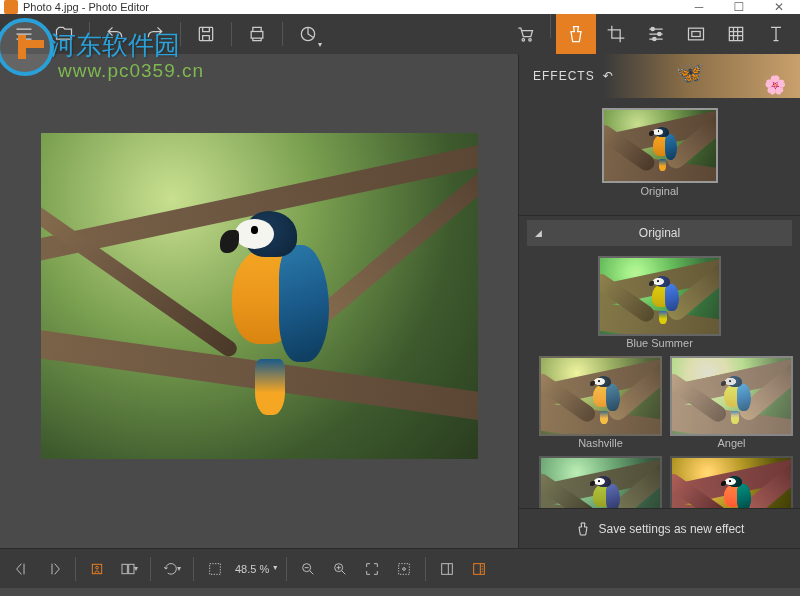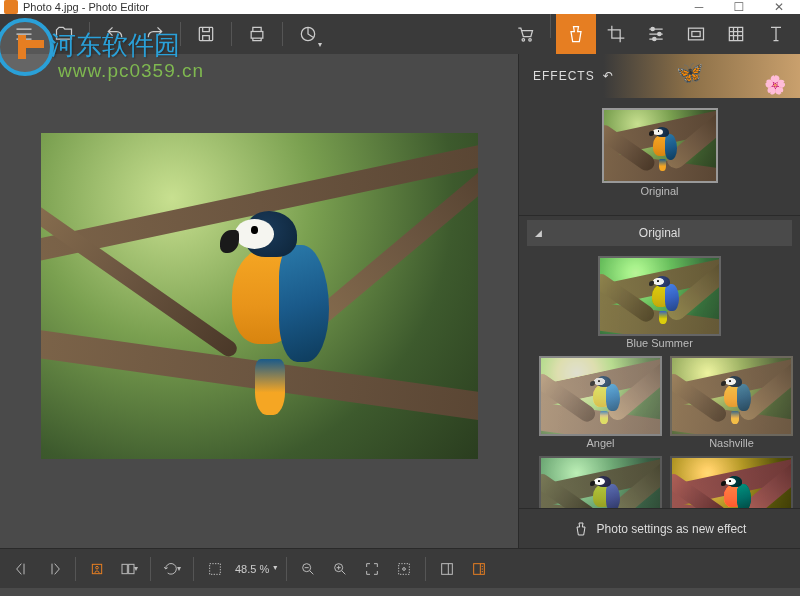--- a/index.html
+++ b/index.html
@@ -246,58 +246,58 @@
                   <div class="p-eye"></div>
                   <div class="p-beak"></div>
                 </div>
               </div>
             </div>
             <div class="thumb-label">Blue Summer</div>
           </div>
       </div>
       <div class="fx-row">
         <div class="fx-item">
+            <div class="thumb f-nv">
+              <div class="scene">
+                <div class="branch b1"></div>
+                <div class="branch b2"></div>
+                <div class="branch b3"></div>
+                <div class="branch b4"></div>
+                <div class="parrot">
+                  <div class="p-tail"></div>
+                  <div class="p-chest"></div>
+                  <div class="p-wing"></div>
+                  <div class="p-head"></div>
+                  <div class="p-face"></div>
+                  <div class="p-eye"></div>
+                  <div class="p-beak"></div>
+                </div>
+              </div>
+            </div>
+            <div class="thumb-label">Nashville</div>
+          </div>
+        <div class="fx-item">
             <div class="thumb f-an">
               <div class="scene">
                 <div class="branch b1"></div>
                 <div class="branch b2"></div>
                 <div class="branch b3"></div>
                 <div class="branch b4"></div>
                 <div class="parrot">
                   <div class="p-tail"></div>
                   <div class="p-chest"></div>
                   <div class="p-wing"></div>
                   <div class="p-head"></div>
                   <div class="p-face"></div>
                   <div class="p-eye"></div>
                   <div class="p-beak"></div>
                 </div>
               </div>
             </div>
             <div class="thumb-label">Angel</div>
-          </div>
-        <div class="fx-item">
-            <div class="thumb f-nv">
-              <div class="scene">
-                <div class="branch b1"></div>
-                <div class="branch b2"></div>
-                <div class="branch b3"></div>
-                <div class="branch b4"></div>
-                <div class="parrot">
-                  <div class="p-tail"></div>
-                  <div class="p-chest"></div>
-                  <div class="p-wing"></div>
-                  <div class="p-head"></div>
-                  <div class="p-face"></div>
-                  <div class="p-eye"></div>
-                  <div class="p-beak"></div>
-                </div>
-              </div>
-            </div>
-            <div class="thumb-label">Nashville</div>
           </div>
       </div>
       <div class="fx-row">
         <div class="fx-item">
             <div class="thumb f-bw">
               <div class="scene">
                 <div class="branch b1"></div>
                 <div class="branch b2"></div>
                 <div class="branch b3"></div>
                 <div class="branch b4"></div>
@@ -331,21 +331,21 @@
                 </div>
               </div>
             </div>
           </div>
       </div>
     </div>
     <div class="save-bar">
       <svg width="16" height="16" viewBox="0 0 24 24" fill="none" stroke="#ddd" stroke-width="1.5">
           <path d="M9 3h6l-1 6h4l-2 12H8L6 9h4z"></path>
         </svg>
-      <span>Photo settings as new effect</span>
+      <span>Save settings as new effect</span>
     </div>
   </div>
 </div>
 
 <div class="statusbar">
   <div class="sbtn">
       <svg viewBox="0 0 24 24">
         <path d="M15 4v16M11 4l-7 8 7 8"></path>
       </svg>
     </div>

